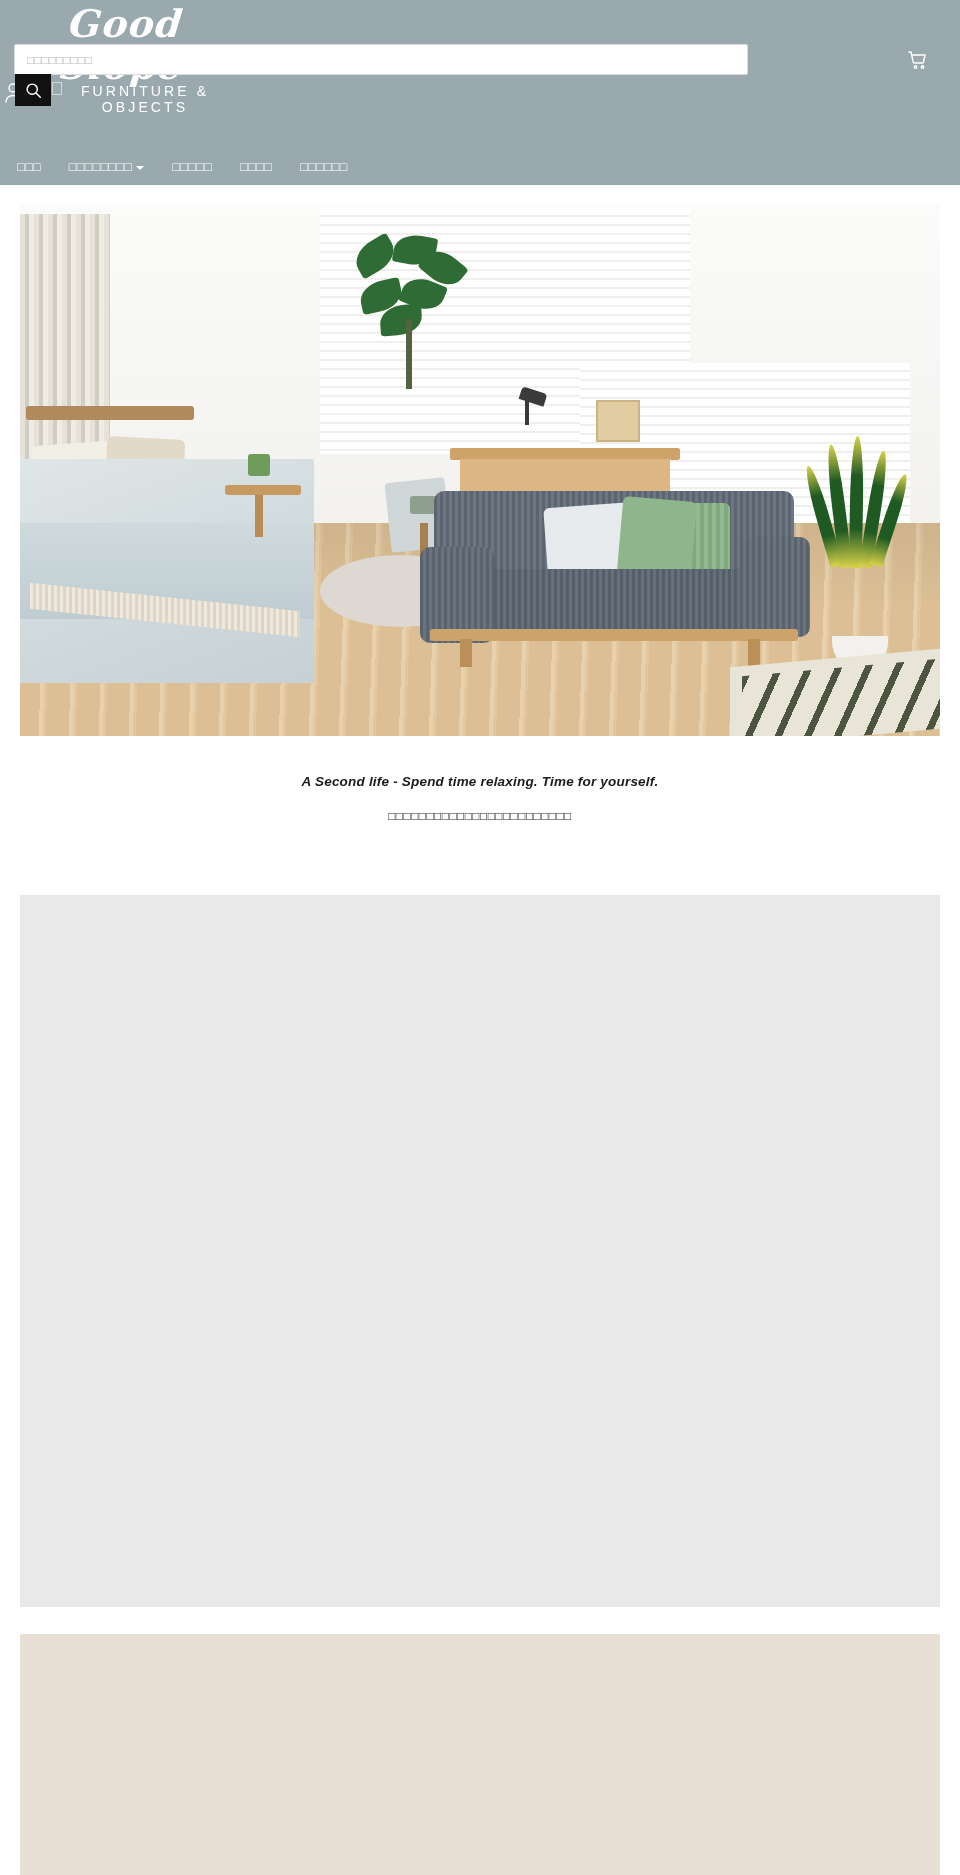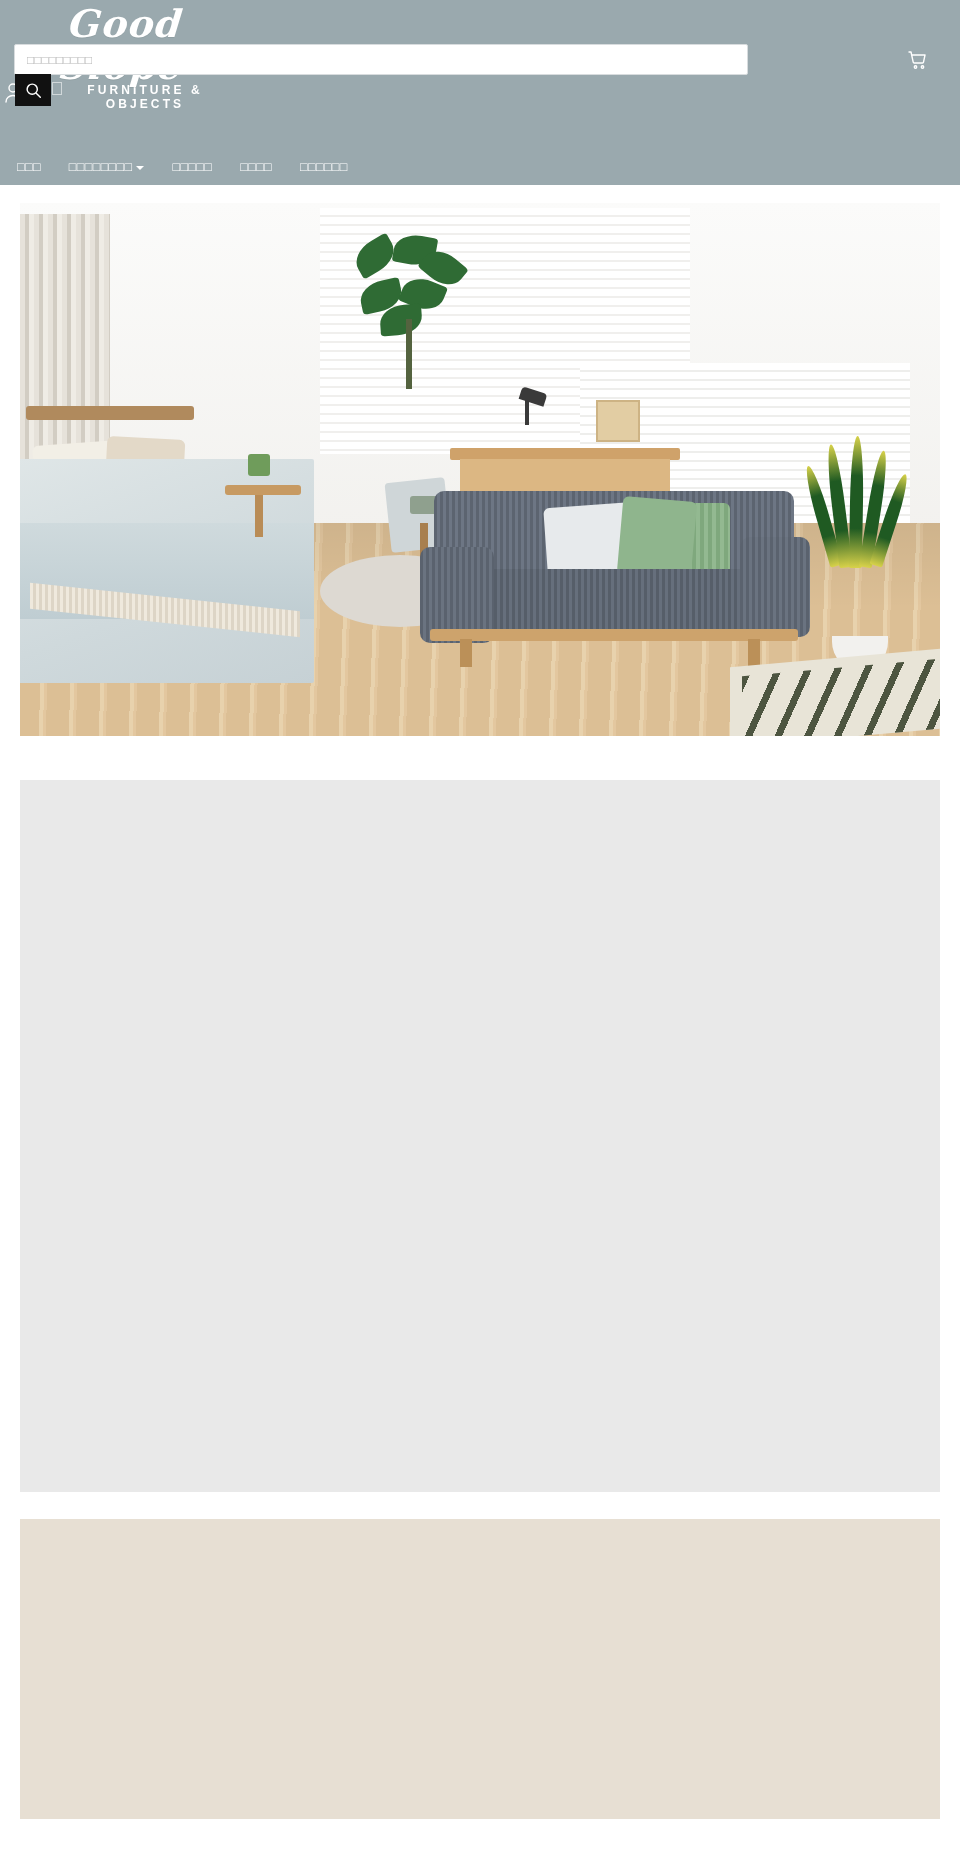--- a/index.html
+++ b/index.html
@@ -41,24 +41,24 @@
     font-weight: bold;
     font-size: 38px;
     line-height: 42px;
     color: #ffffff;
     letter-spacing: 1px;
     transform: skewX(-6deg);
     text-shadow: 0 1px 0 rgba(0,0,0,.06);
   }
   .logo-sub {
     font-family: "Liberation Sans", sans-serif;
-    font-size: 12px;
+    font-size: 14px;
     letter-spacing: 3.1px;
     color: #ffffff;
-    font-weight: bold;
+    font-weight: normal;
     margin-top: -4px;
     padding-left: 42px;
   }
 
   
   .search-row {
     position: absolute;
     left: 14px;
     top: 44px;
     width: 932px;
@@ -417,20 +417,24 @@
         <div class="h-armR"></div>
         <div class="h-sofabase"></div>
         <div class="h-sofaleg1"></div>
         <div class="h-sofaleg2"></div>
       </div>
 
       <div class="h-carpet"></div>
     </div>
   </section>
 
+  <section class="tagline-wrap">
+    <div class="tagline-en">A Second life - Spend time relaxing. Time for yourself.</div>
+    <div class="tagline-jp">□□□□□□□□□□□□□□□□□□□□□□□□</div>
+  </section>
 
   <section class="media-placeholder"></section>
 
 
   <section class="collection-banner">
     
   </section>
 
 </div>
 

